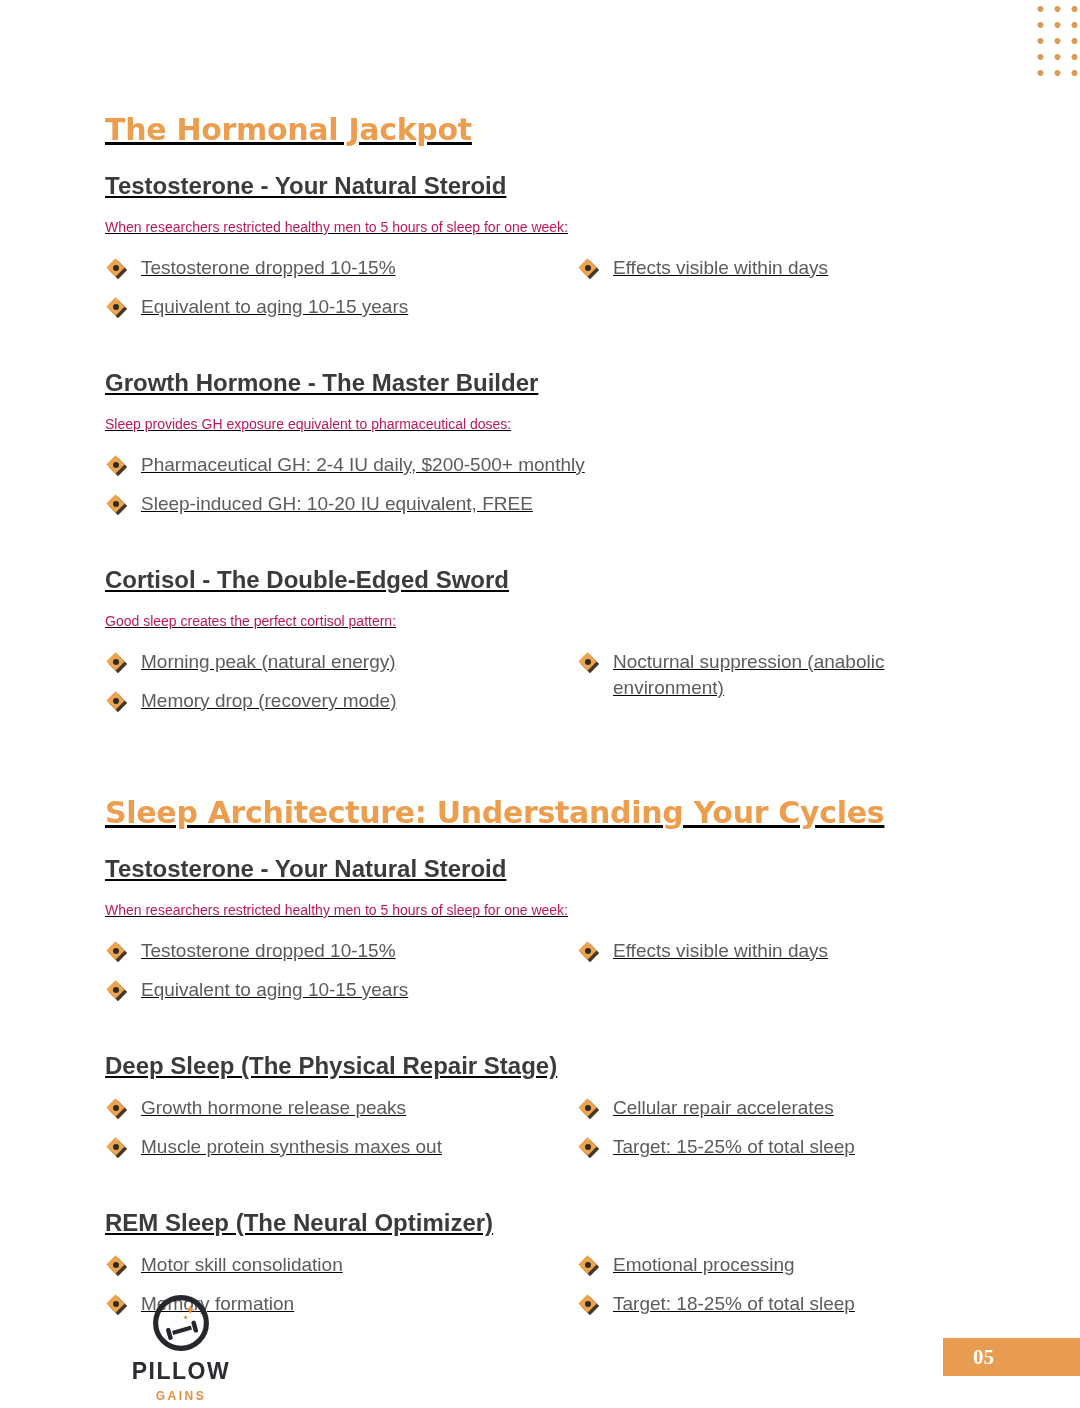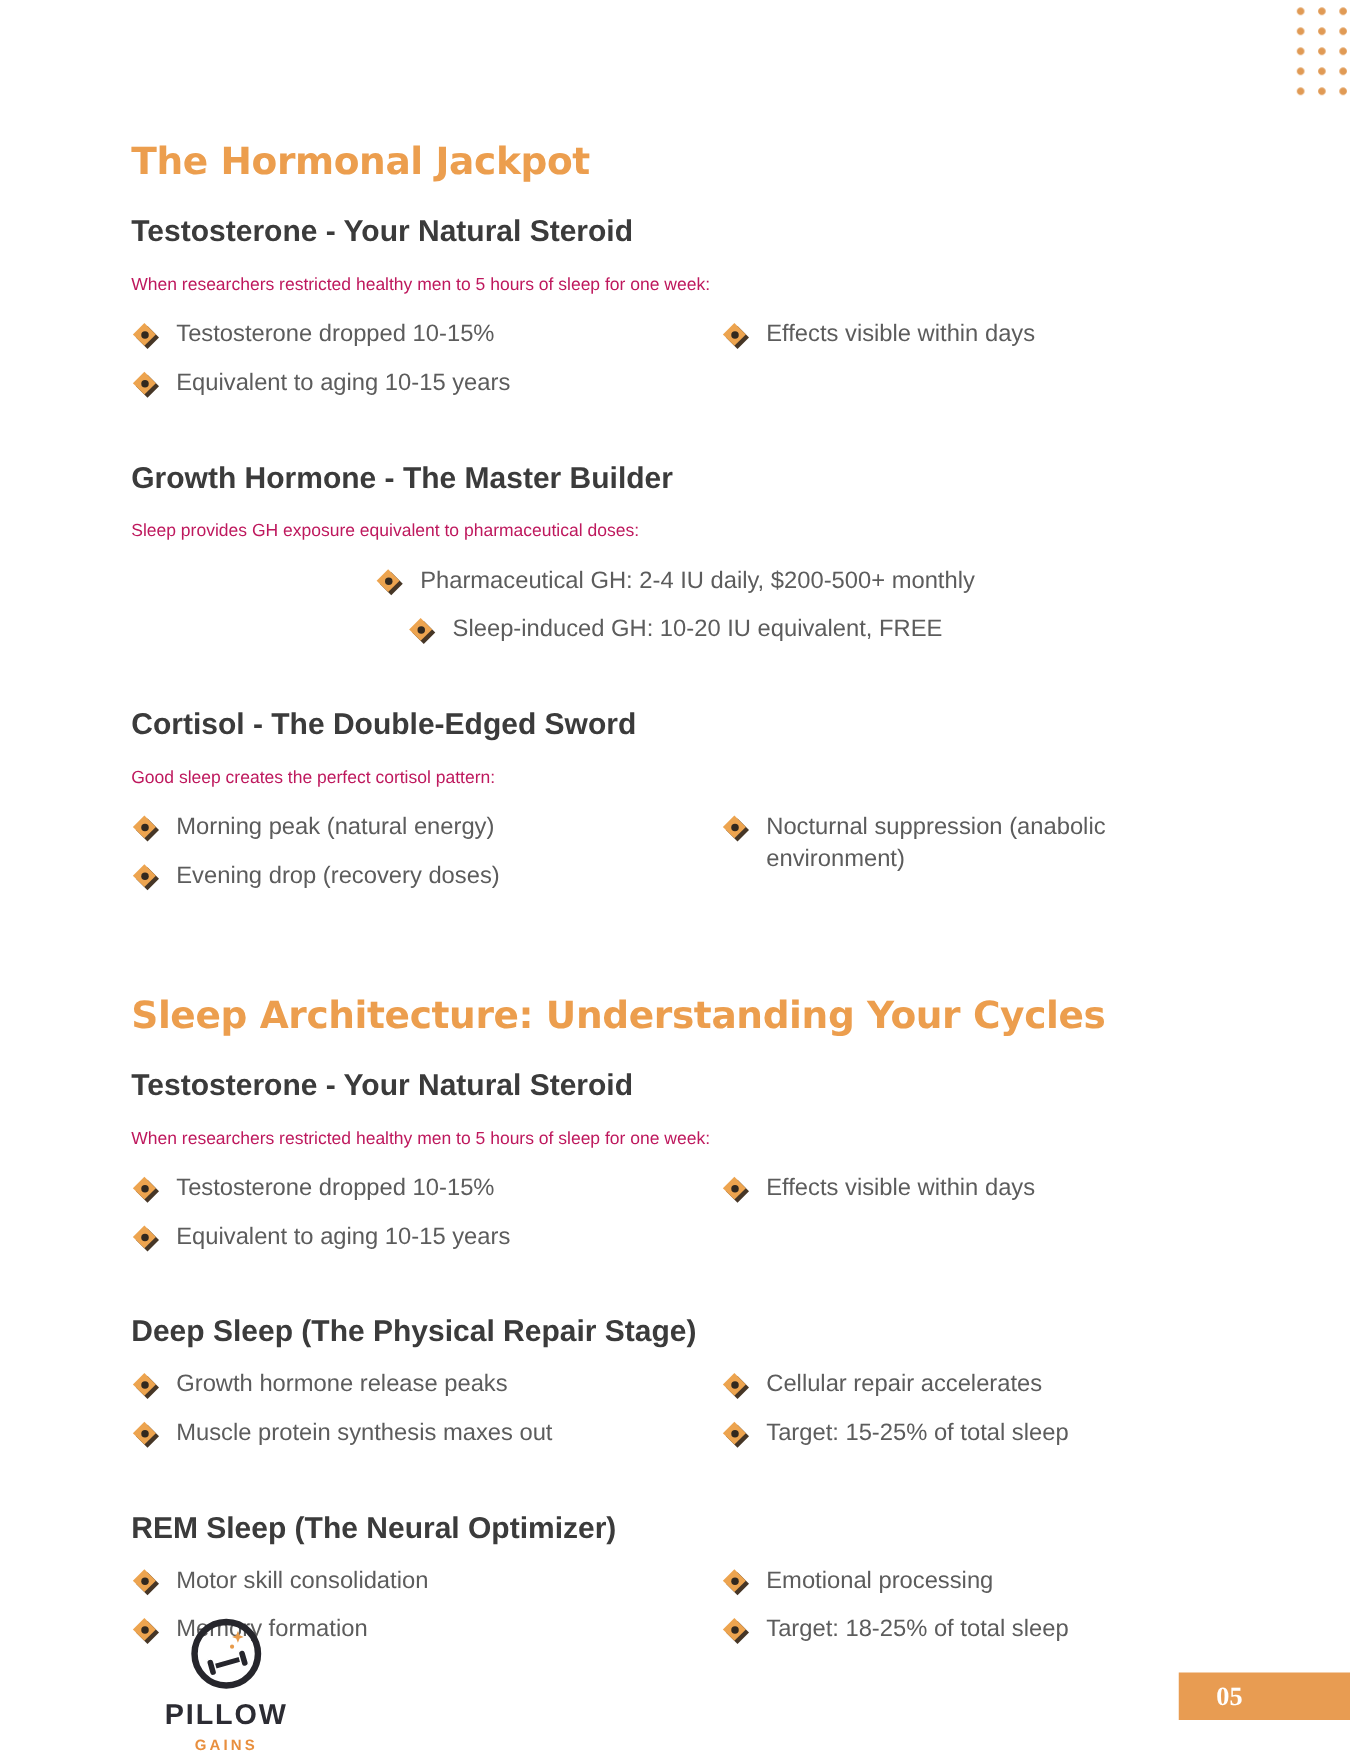--- a/index.html
+++ b/index.html
@@ -19,37 +19,37 @@
   }
 
   .content { padding:112px 105px 0 105px; }
 
   .section-title {
     font-family:"DejaVu Sans", sans-serif;
     font-weight:700; font-size:30px; line-height:36px;
     color:#ec9e4e; letter-spacing:-0.3px; white-space:nowrap;
     margin-bottom:26px;
   }
-  .section { margin-bottom:68px; }
+  .section { margin-bottom:68px;text-decoration:underline; }
   .block { margin-bottom:38px; }
   .block:last-child { margin-bottom:0; }
 
   .block-heading {
     font-size:24px; font-weight:700; line-height:24px;
     color:#3b3b3b; margin-bottom:17px;
   }
   .intro {
     font-size:14px; line-height:24px; color:#be185d; margin-bottom:16px;
   }
 
   .bullets { display:flex; }
   .bullets .col { display:flex; flex-direction:column; list-style:none; }
   .bullets .col.left  { width:472px; flex:0 0 472px; }
   .bullets .col.right { flex:1 1 auto; }
-  .bullets.single .col.left { width:auto; flex:1 1 auto;align-items:center; }
+  .bullets.single .col.left { width:auto; flex:1 1 auto; }
 
   .bullet {
     display:flex; align-items:flex-start; margin-bottom:13px;
   }
   .b-text {
     font-size:19px; line-height:26px; color:#5c5c5c; max-width:370px;
   }
   .col.left .b-text { max-width:430px; }
   .bullets.single .b-text { max-width:none; }
 
@@ -163,21 +163,21 @@
                   <i class="d-dot"></i>
                 </span>
               <span class="b-text">Morning peak (natural energy)</span>
             </li>
             <li class="bullet">
               <span class="diamond">
                   <i class="d-sh"></i>
                   <i class="d-main"></i>
                   <i class="d-dot"></i>
                 </span>
-              <span class="b-text">Evening drop (recovery doses)</span>
+              <span class="b-text">Memory drop (recovery mode)</span>
             </li>
           </ul>
           <ul class="col right">
             <li class="bullet">
               <span class="diamond">
                   <i class="d-sh"></i>
                   <i class="d-main"></i>
                   <i class="d-dot"></i>
                 </span>
               <span class="b-text">Nocturnal suppression (anabolic environment)</span>

